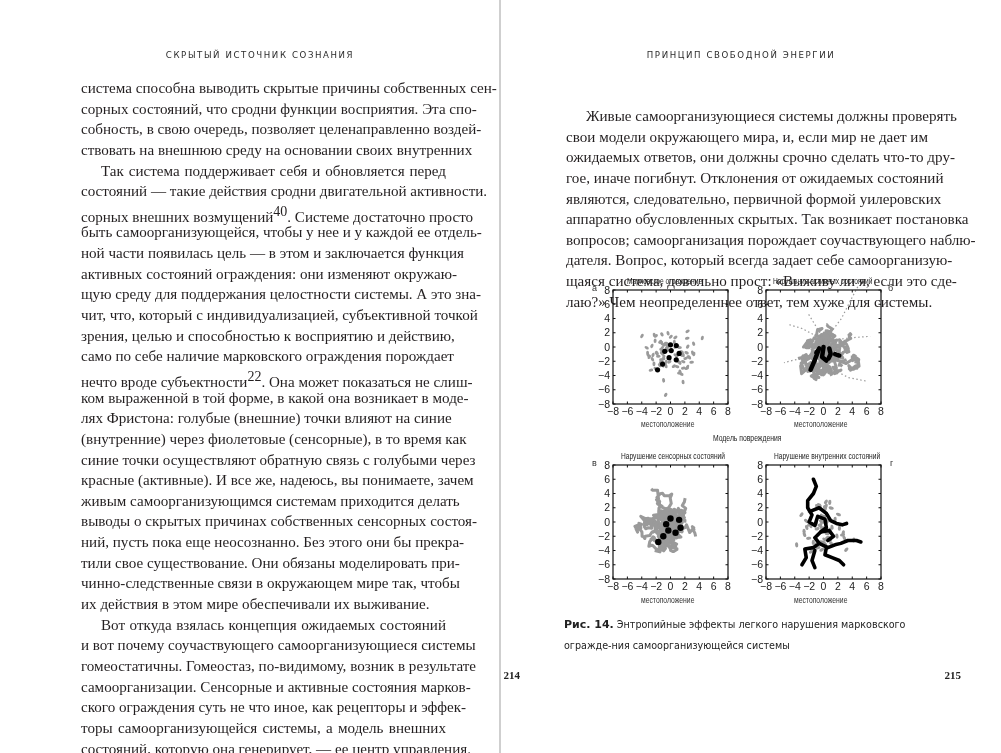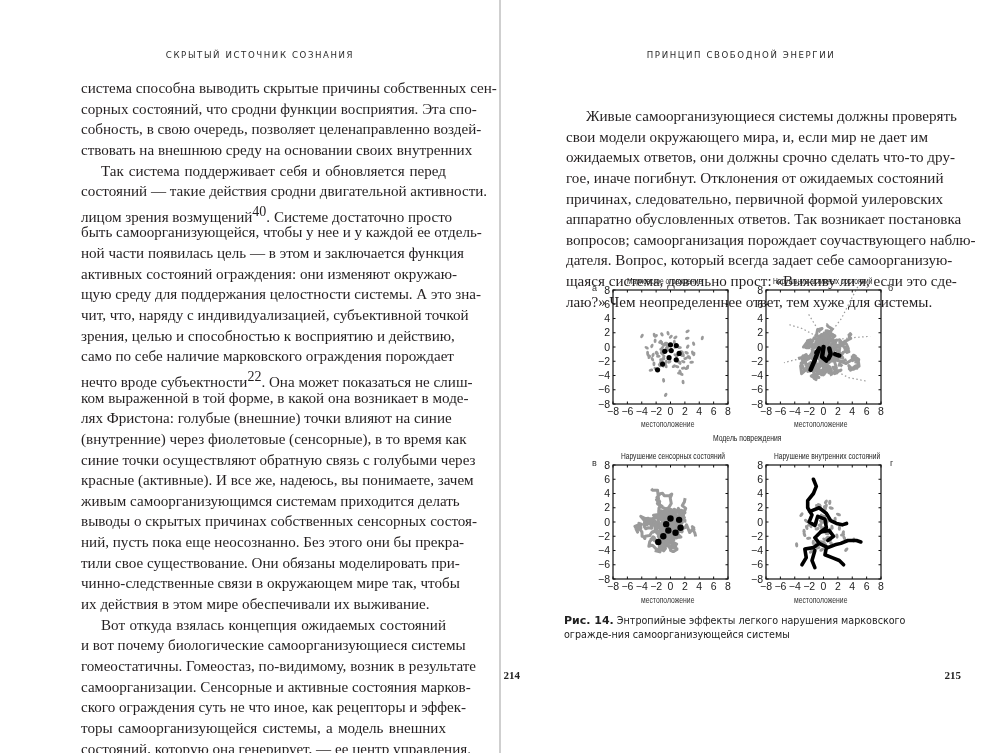--- a/index.html
+++ b/index.html
@@ -34,78 +34,78 @@
 
   
   .figure { position: absolute; left: 0; top: 0; }
   .panel-title { position: absolute; font-family: "Liberation Sans", sans-serif; font-size: 8.5px; transform: scaleX(0.78); transform-origin: left top; white-space: nowrap; color: #222; }
   .panel-letter { position: absolute; font-family: "Liberation Sans", sans-serif; font-size: 9px; color: #333; }
   .xlabel { position: absolute; font-family: "Liberation Sans", sans-serif; font-size: 8.5px; transform: scaleX(0.8); transform-origin: left top; white-space: nowrap; color: #333; }
   .center-label { position: absolute; font-family: "Liberation Sans", sans-serif; font-size: 8.5px; transform: scaleX(0.8); transform-origin: left top; white-space: nowrap; color: #222; }
   svg text { font-family: "Liberation Sans", sans-serif; font-size: 10.5px; fill: #222; }
   .caption {
     position: absolute; left: 63px; top: 614px; width: 375px;
-    font-family: "DejaVu Sans", sans-serif; font-size: 9.6px; line-height: 14px; color: #222;
+    font-family: "DejaVu Sans", sans-serif; font-size: 9.6px; line-height: 21px; color: #222;
   }
   .caption .label { font-weight: bold; font-size: 11px; }
 </style>
 </head>
 <body>
 
 <div class="gutter"></div>
 
 <div class="page left">
   <div class="running-head">СКРЫТЫЙ ИСТОЧНИК СОЗНАНИЯ</div>
   <div class="text-block" id="left-text">
       <span class="line"><span>система способна </span><span class="it">выводить скрытые причины собственных сен-</span></span>
       <span class="line"><span class="it">сорных состояний</span><span>, что сродни функции восприятия. Эта спо-</span></span>
       <span class="line"><span>собность, в свою очередь, позволяет </span><span class="it">целенаправленно воздей-</span></span>
       <span class="line"><span class="it">ствовать</span><span> на внешнюю среду на основании своих внутренних</span></span>
       <span class="line indent"><span>Так система поддерживает себя и обновляется перед</span></span>
       <span class="line last"><span>состояний — такие действия сродни двигательной активности.</span></span>
-      <span class="line"><span>лицом зрения возмущений</span><span class="sup">40</span><span>. Системе достаточно просто</span></span>
+      <span class="line"><span>сорных внешних возмущений</span><span class="sup">40</span><span>. Системе достаточно просто</span></span>
       <span class="line"><span>быть самоорганизующейся, чтобы у нее и у каждой ее отдель-</span></span>
       <span class="line"><span>ной части появилась цель — в этом и заключается функция</span></span>
       <span class="line"><span>активных состояний ограждения: они изменяют окружаю-</span></span>
       <span class="line"><span>щую среду для поддержания целостности системы. А это зна-</span></span>
-      <span class="line"><span>чит, что, наряду с индивидуализацией, субъективной точкой</span></span>
+      <span class="line"><span>чит, что, который с индивидуализацией, субъективной точкой</span></span>
       <span class="line"><span>зрения, целью и способностью к восприятию и действию,</span></span>
       <span class="line"><span>само по себе наличие марковского ограждения порождает</span></span>
       <span class="line"><span>нечто вроде субъектности</span><span class="sup">22</span><span>. Она может показаться не слиш-</span></span>
       <span class="line"><span>ком выраженной в той форме, в какой она возникает в моде-</span></span>
       <span class="line"><span>лях Фристона: голубые (внешние) точки влияют на синие</span></span>
       <span class="line"><span>(внутренние) через фиолетовые (сенсорные), в то время как</span></span>
       <span class="line"><span>синие точки осуществляют обратную связь с голубыми через</span></span>
       <span class="line"><span>красные (активные). И все же, надеюсь, вы понимаете, зачем</span></span>
       <span class="line"><span>живым самоорганизующимся системам приходится делать</span></span>
       <span class="line"><span>выводы о скрытых причинах собственных сенсорных состоя-</span></span>
       <span class="line"><span>ний, пусть пока еще неосознанно. Без этого они бы прекра-</span></span>
       <span class="line"><span>тили свое существование. Они обязаны моделировать при-</span></span>
       <span class="line"><span>чинно-следственные связи в окружающем мире так, чтобы</span></span>
       <span class="line last"><span>их действия в этом мире обеспечивали их выживание.</span></span>
       <span class="line indent"><span>Вот откуда взялась концепция ожидаемых состояний</span></span>
-      <span class="line"><span>и вот почему биологические самоорганизующиеся системы</span></span>
+      <span class="line"><span>и вот почему соучаствующего самоорганизующиеся системы</span></span>
       <span class="line"><span>гомеостатичны. Гомеостаз, по-видимому, возник в результате</span></span>
       <span class="line"><span>самоорганизации. Сенсорные и активные состояния марков-</span></span>
       <span class="line"><span>ского ограждения суть не что иное, как рецепторы и эффек-</span></span>
       <span class="line"><span>торы самоорганизующейся системы, а модель внешних</span></span>
       <span class="line"><span>состояний, которую она генерирует, — ее центр управления.</span></span>
     </div>
   <div class="page-number">214</div>
 </div>
 
 <div class="page right">
   <div class="running-head">ПРИНЦИП СВОБОДНОЙ ЭНЕРГИИ</div>
   <div class="text-block" id="right-text">
       <span class="line indent"><span>Живые самоорганизующиеся системы </span><span class="it">должны</span><span> проверять</span></span>
       <span class="line"><span>свои модели окружающего мира, и, если мир не дает им</span></span>
       <span class="line"><span>ожидаемых ответов, они должны срочно сделать что-то дру-</span></span>
       <span class="line"><span>гое, иначе погибнут. Отклонения от ожидаемых состояний</span></span>
-      <span class="line"><span>причинах, следовательно, первичной формой уилеровских</span></span>
-      <span class="line"><span>аппаратно обусловленных ответов. Так возникает постановка</span></span>
+      <span class="line"><span>являются, следовательно, первичной формой уилеровских</span></span>
+      <span class="line"><span>аппаратно обусловленных скрытых. Так возникает постановка</span></span>
       <span class="line"><span>вопросов; </span><span class="it">самоорганизация порождает соучаствующего наблю-</span></span>
       <span class="line"><span class="it">дателя</span><span>. Вопрос, который всегда задает себе самоорганизую-</span></span>
       <span class="line"><span>щаяся система, довольно прост: «Выживу ли я, если это сде-</span></span>
       <span class="line last"><span>лаю?» Чем неопределеннее ответ, тем хуже для системы.</span></span>
     </div>
 
   <div class="figure">
 
     <div class="panel-title" style="left:126px; top:276px;">Марковское ограждение</div>
     <div class="panel-letter" style="left:91px; top:283px;">а</div>

